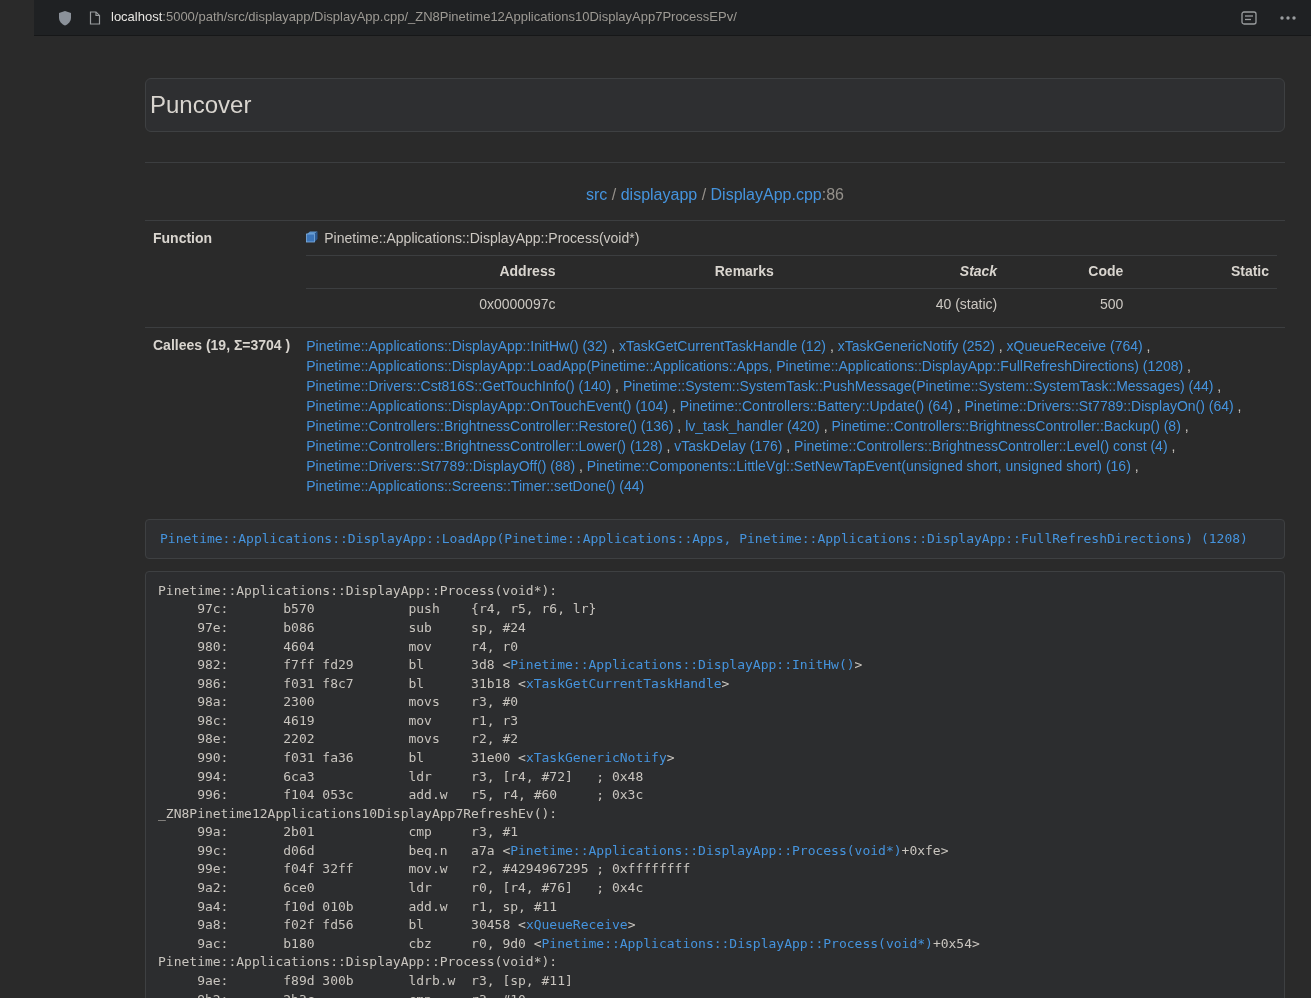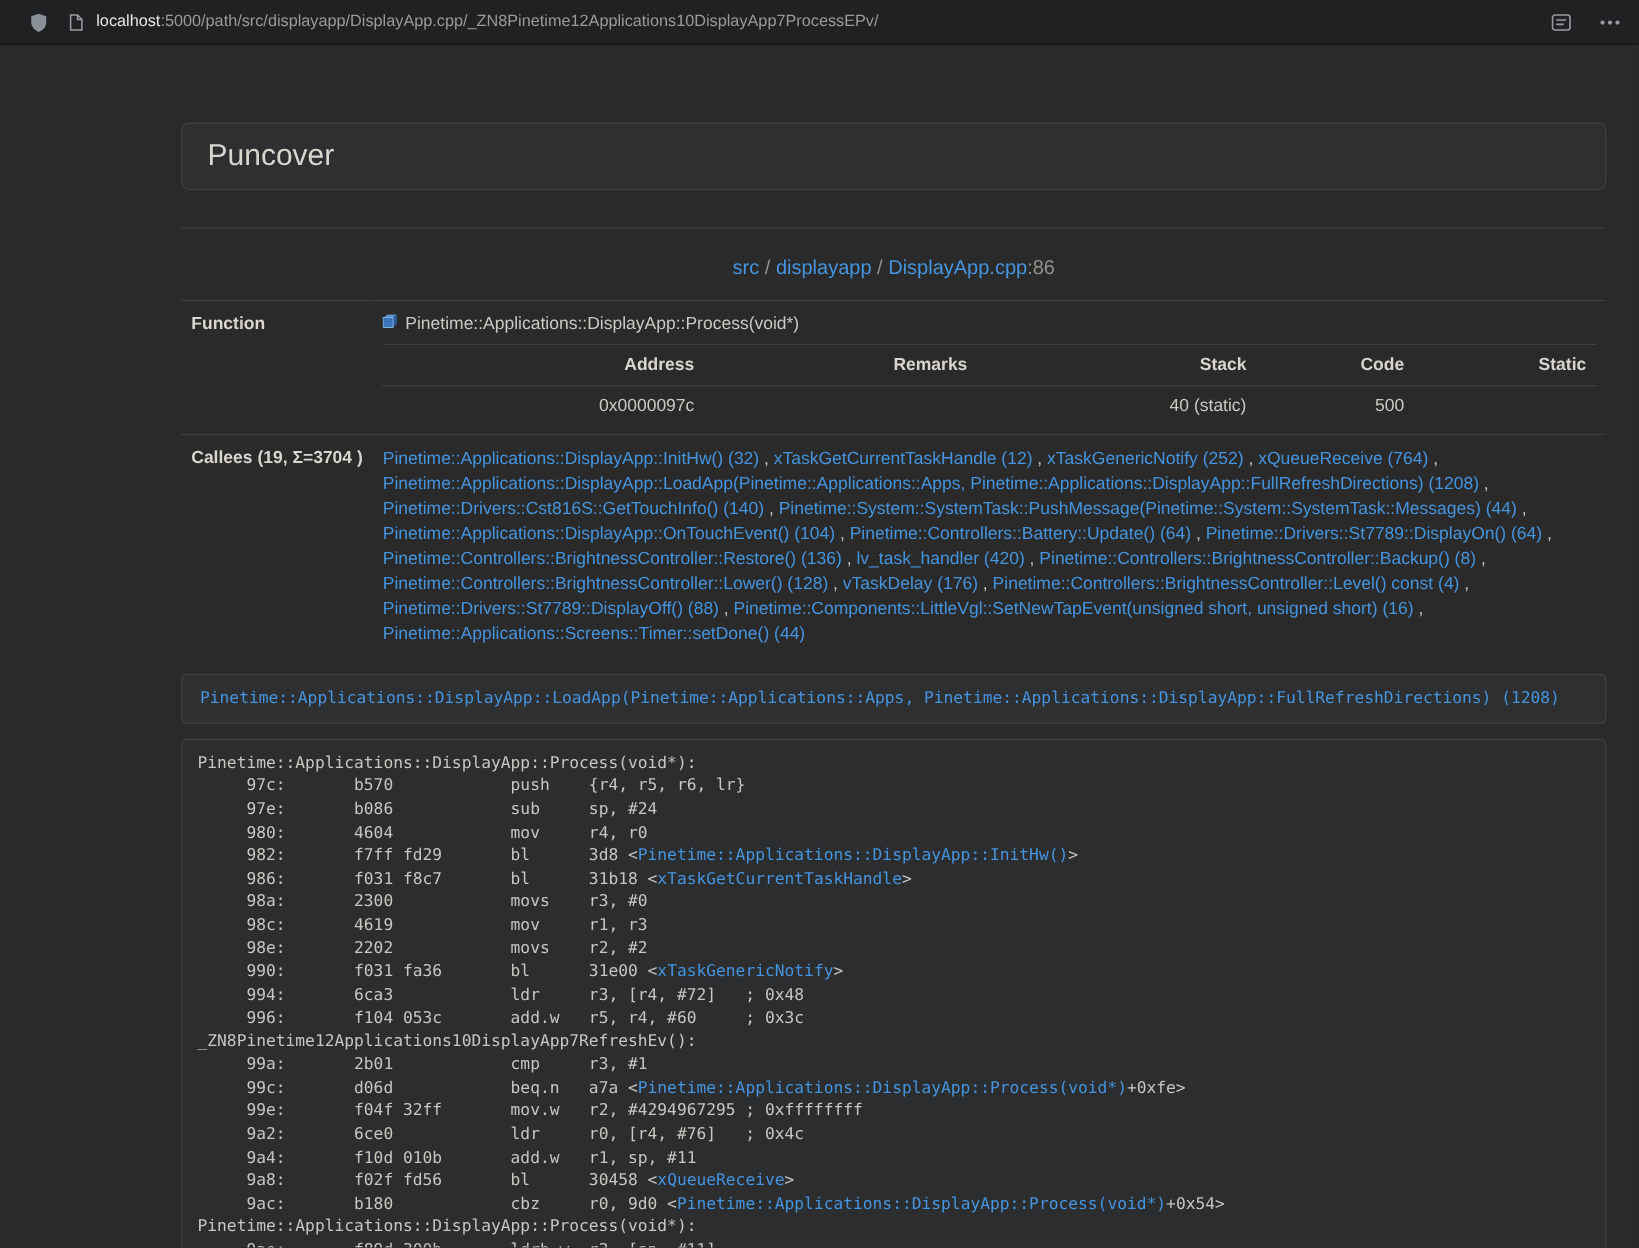--- a/index.html
+++ b/index.html
@@ -24,39 +24,39 @@
     position:relative;
   }
   a{color:var(--link);text-decoration:none;cursor:pointer;}
 
   
   .topbar{
     height:36px;background:var(--topbar_bg);
     border-bottom:1px solid #161718;
     display:flex;align-items:center;
     padding:0 14px 0 24px;
+    margin-left:34px;
   }
   .tb-icon{display:inline-flex;align-items:center;justify-content:center;flex:0 0 auto;}
   .tb-shield{margin-right:17px;}
   .tb-page{margin-right:10px;}
   .urlbar{flex:1 1 auto;font-size:13px;white-space:nowrap;overflow:hidden;}
   .url-host{color:#e8e6e2;}
   .url-rest{color:#9d9a94;}
   .tb-reader{margin-right:22px;}
 
   
   .container{margin-left:145px;width:1140px;padding-top:42px;}
 
   .jumbotron{
     background:var(--panel_bg);
     border:1px solid var(--panel_border);
     border-radius:6px;
-    padding:13px 20px;
+    padding:13px 4px;
     margin-bottom:30px;
-    margin-top:20px;
   }
   .jumbotron h1{font-size:24px;line-height:26px;font-weight:500;color:var(--heading);}
 
   hr.divider{border:none;border-top:1px solid var(--table_border);margin:0 0 21px 0;}
 
   .breadcrumb{font-size:16px;margin-bottom:13px;color:var(--text);text-align:center;}
   .breadcrumb .bc-sep{color:var(--muted);}
   .breadcrumb .bc-suffix{color:var(--muted);}
 
   table{border-collapse:collapse;width:100%;}
@@ -73,21 +73,21 @@
   .stats-table{margin-top:6px;}
   .stats-table th,.stats-table td{text-align:right;padding:6px 8px;}
   .stats-table thead th{
     border-top:1px solid var(--table_border);
     border-bottom:1px solid var(--table_border);
     font-weight:bold;color:var(--heading);
   }
   .stats-table tbody td{padding-bottom:4px;}
   .col-address{width:26.5%;}
   .col-remarks{width:22.5%;}
-  .col-stack{width:23%;}
+  .col-stack{width:23%;font-style:italic;}
   .col-code{width:13%;}
   .col-static{width:15%;}
 
   .callees{line-height:20px;}
   .callees a{white-space:nowrap;}
 
   .well{
     background:var(--panel_bg);
     border:1px solid var(--panel_border);
     border-radius:4px;

